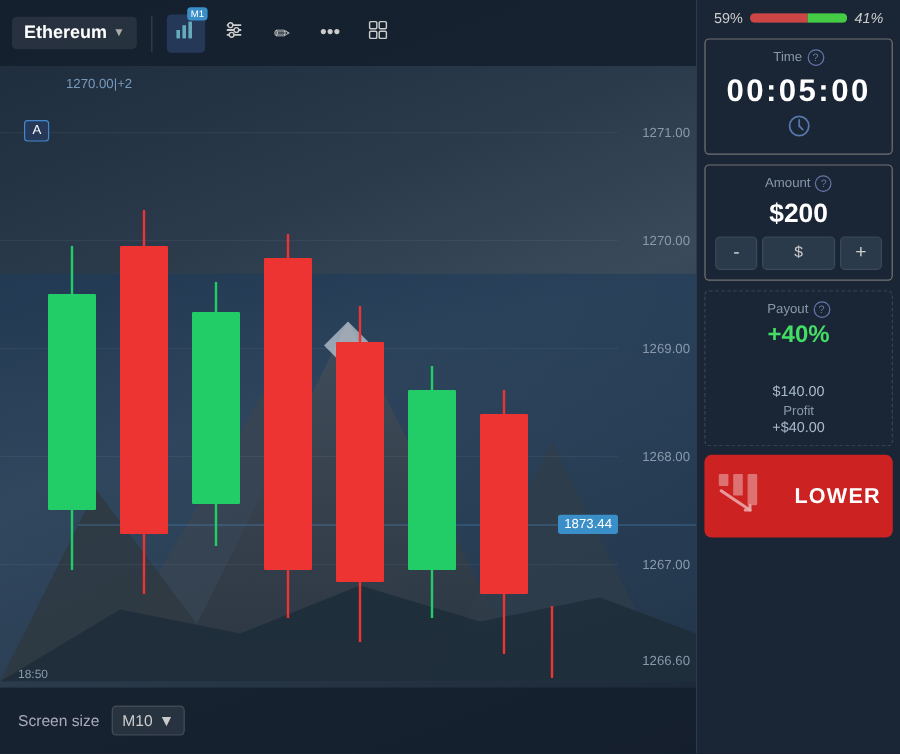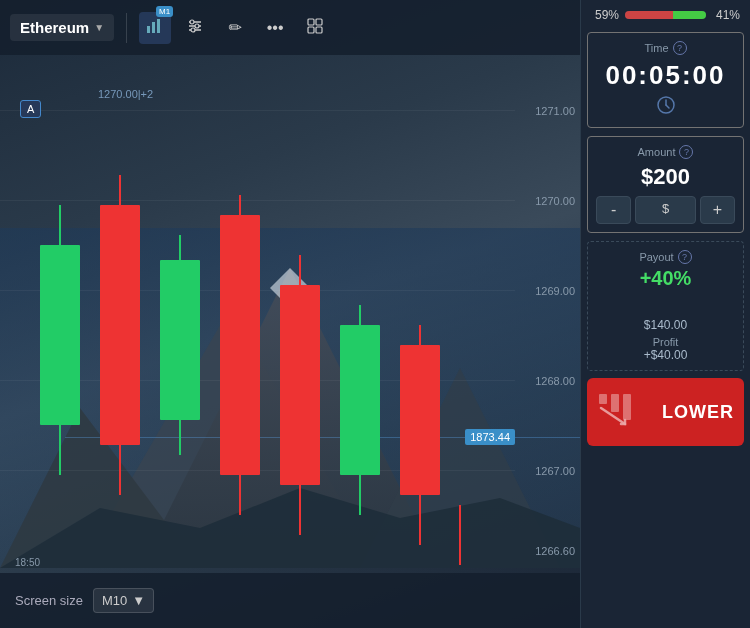--- a/index.html
+++ b/index.html
@@ -189,21 +189,21 @@
       gap: 6px;
     }
 
     .progress-pct {
       color: #ccc;
       font-size: 12px;
       min-width: 28px;
     }
 
     .progress-pct.left { text-align: right; }
-    .progress-pct.right { text-align: right; }
+    .progress-pct.right { text-align: left; font-style: italic; }
 
     .progress-track {
       flex: 1;
       height: 8px;
       border-radius: 4px;
       background: #2a3a4a;
       overflow: hidden;
       display: flex;
     }
 
@@ -492,21 +492,21 @@
     <div class="y-label" style="top: 410px;">1267.00</div>
     <div class="y-label" style="top: 490px;">1266.60</div>
   </div>
 
   <div class="price-line" style="top: 437px; width: 515px;"></div>
   <div class="price-tag" style="top: 429px; right: 65px;">1873.44</div>
 
   <div class="chart-annotation" style="top: 100px; left: 20px;">A</div>
 
   <div class="chart-time-label" style="bottom: 60px; left: 15px;">18:50</div>
-  <div class="chart-time-label" style="top: 88px; left: 55px; color: #7799bb; font-size: 11px; margin-left: 43px;">1270.00|+2</div>
+  <div class="chart-time-label" style="top: 64px; left: 55px; color: #7799bb; font-size: 11px;">1270.00|+2</div>
 
   <svg style="position:absolute; left:15px; top:55px; width:500px; height:520px; z-index:6;" viewBox="0 0 500 520">
 
     <line x1="45" y1="150" x2="45" y2="420" stroke="#22cc66" stroke-width="2"></line>
     <rect x="25" y="190" width="40" height="180" fill="#22cc66" rx="1"></rect>
 
     <line x1="105" y1="120" x2="105" y2="440" stroke="#ee3333" stroke-width="2"></line>
     <rect x="85" y="150" width="40" height="240" fill="#ee3333" rx="1"></rect>
 
     <line x1="165" y1="180" x2="165" y2="400" stroke="#22cc66" stroke-width="2"></line>

